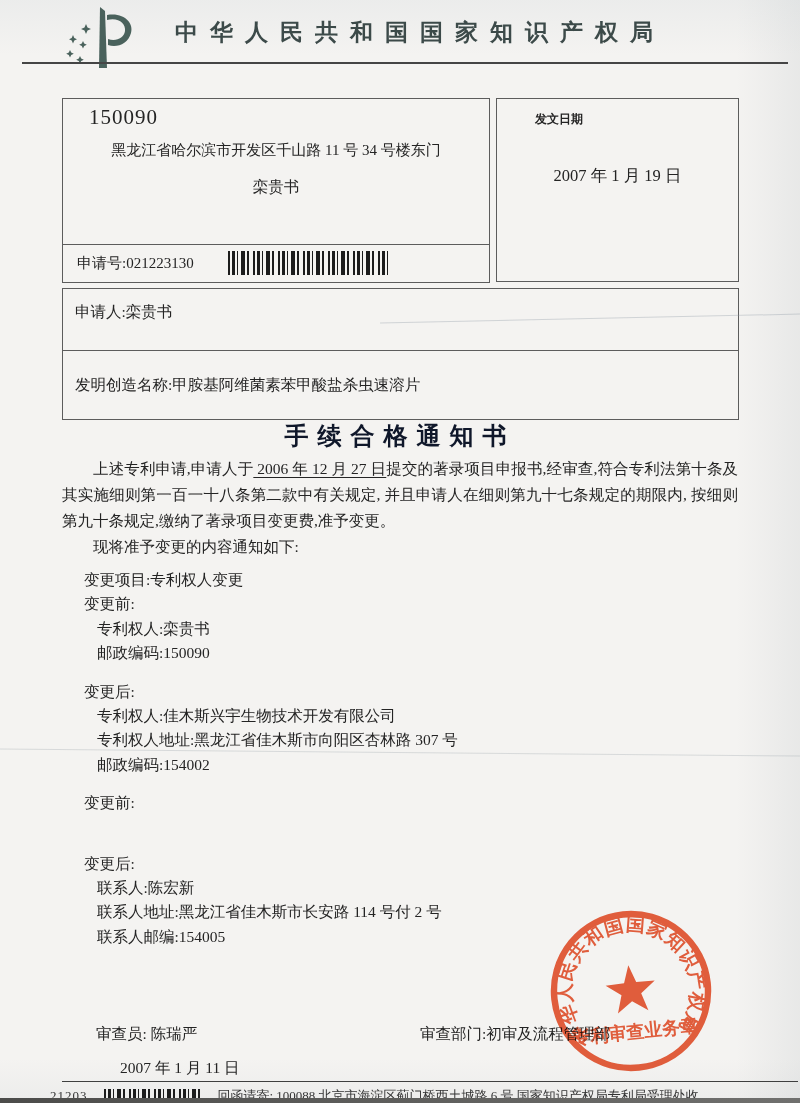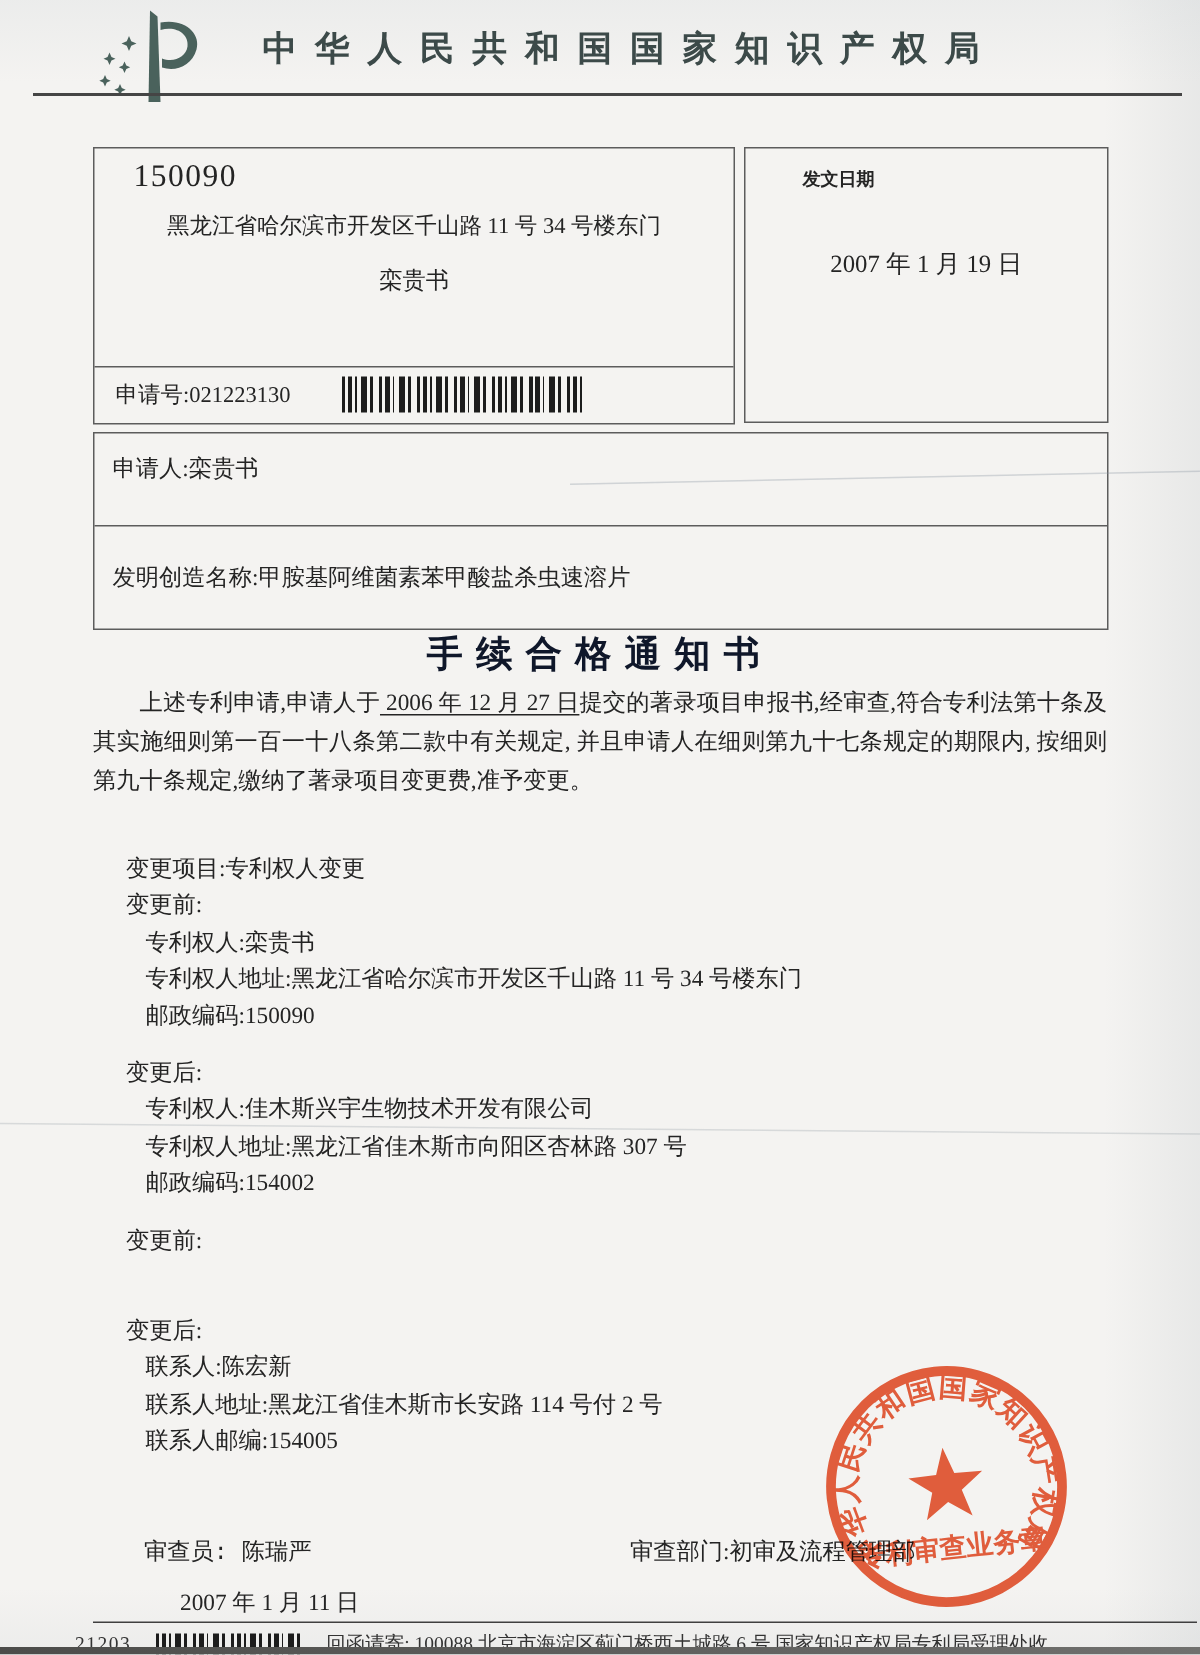--- a/index.html
+++ b/index.html
@@ -44,21 +44,21 @@
   .body-text { position:absolute; left:62px; top:456px; width:676px; font-size:15.5px;
     line-height:26px; text-align:justify; }
   .body-text p { margin:0; text-indent:2em; }
   .u-date { text-decoration:underline; text-underline-offset:3px; }
   
   .changes { position:absolute; left:84px; top:568px; font-size:15.5px; }
   .cline { height:24.4px; line-height:24.4px; white-space:nowrap; }
   .cindent { padding-left:13px; }
   .sp-s { height:14px; } .sp-l { height:36px; }
   
-  .examiner { position:absolute; left:96px; top:1024px; font-size:15.5px;font-family:Liberation Mono, monospace; }
+  .examiner { position:absolute; left:96px; top:1024px; font-size:15.5px; }
   .department { position:absolute; left:420px; top:1024px; font-size:15.5px; }
   .signoff-date { position:absolute; left:120px; top:1058px; font-size:15.5px; }
   
   .footer-rule { position:absolute; left:62px; top:1081px; width:736px; height:1px; background:#3f3f3f; }
   .footer { position:absolute; left:50px; top:1087px; display:flex; align-items:center; font-size:13px; color:#333; }
   .footer-code { margin-right:16px; letter-spacing:1px; }
   .barcode-footer { width:100px; height:14px; margin-right:14px; }
   
   .seal { position:absolute; left:544px; top:904px; width:174px; height:174px;
     transform:rotate(-6deg); opacity:.9; mix-blend-mode:multiply; }
@@ -104,27 +104,27 @@
 
 <div class="box applicant-box">
   <div class="appl-line1">申请人:栾贵书</div>
   <div class="appl-divider"></div>
   <div class="appl-line2">发明创造名称:甲胺基阿维菌素苯甲酸盐杀虫速溶片</div>
 </div>
 
 <div class="notice-title">手续合格通知书</div>
 <div class="body-text">
   <p><span>上述专利申请,申请人于</span><span class="u-date">&nbsp;2006 年 12 月 27 日</span><span>提交的著录项目申报书,经审查,符合专利法第十条及其实施细则第一百一十八条第二款中有关规定, 并且申请人在细则第九十七条规定的期限内, 按细则第九十条规定,缴纳了著录项目变更费,准予变更。</span></p>
+  <p>现将准予变更的内容通知如下:</p>
 </div>
 
 <div class="changes">
   <div class="cline">变更项目:专利权人变更</div>
   <div class="cline">变更前:</div>
   <div class="cline cindent">专利权人:栾贵书</div>
-  <div class="cline cindent">专利权人地址:黑龙江省哈尔滨市开发区千山路 11 号 34 号楼东门</div>
   <div class="cline cindent">邮政编码:150090</div>
   <div class="sp-s"></div>
   <div class="cline">变更后:</div>
   <div class="cline cindent">专利权人:佳木斯兴宇生物技术开发有限公司</div>
   <div class="cline cindent">专利权人地址:黑龙江省佳木斯市向阳区杏林路 307 号</div>
   <div class="cline cindent">邮政编码:154002</div>
   <div class="sp-s"></div>
   <div class="cline">变更前:</div>
   <div class="sp-l"></div>
   <div class="cline">变更后:</div>

